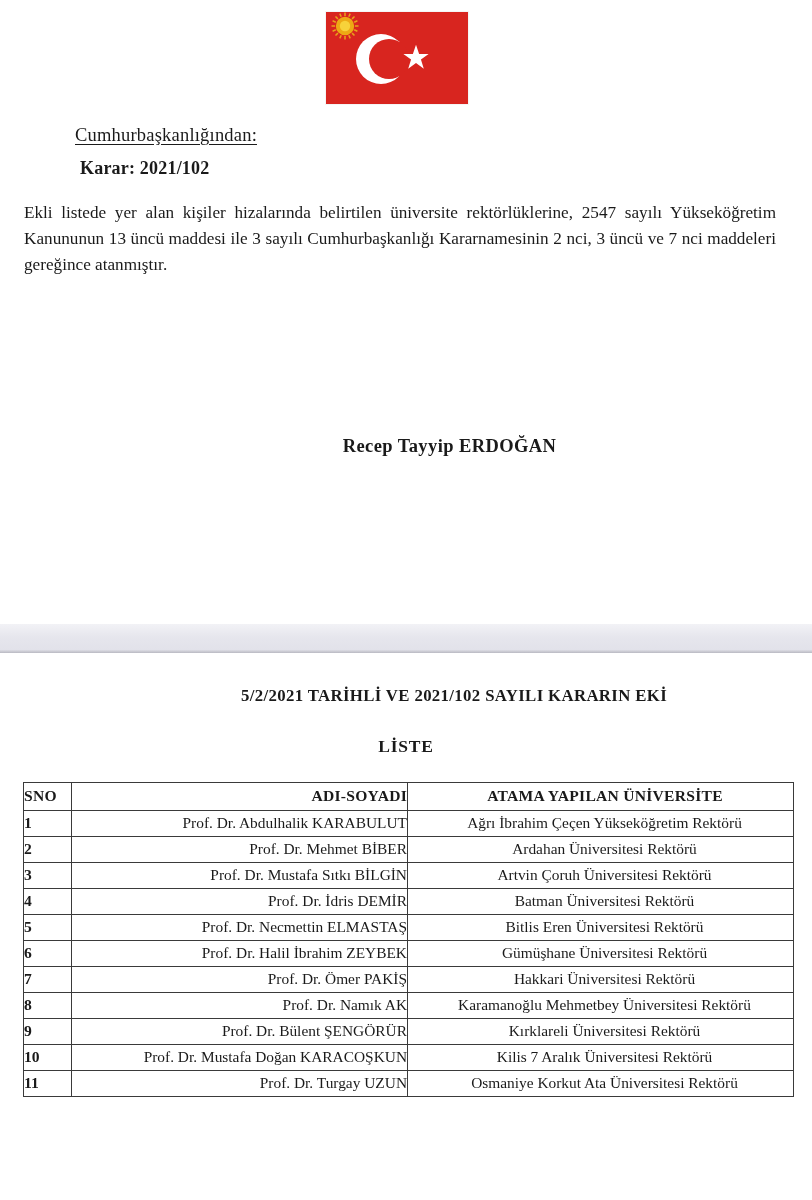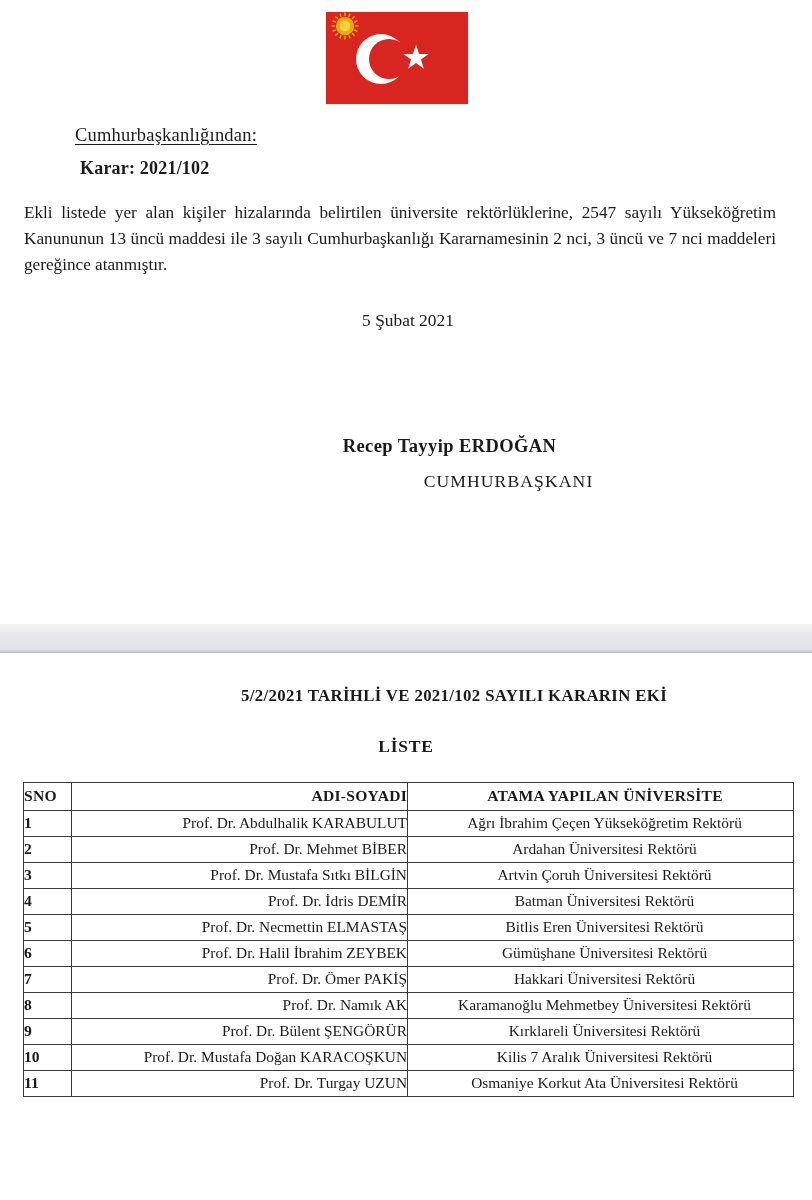--- a/index.html
+++ b/index.html
@@ -226,27 +226,23 @@
       </svg>
     </div>
   </div>
 
   <div class="decree-from">Cumhurbaşkanlığından:</div>
 
   <div class="decree-no">Karar: 2021/102</div>
 
   <div class="body-par">Ekli listede yer alan kişiler hizalarında belirtilen üniversite rektörlüklerine, 2547 sayılı Yükseköğretim Kanununun 13 üncü maddesi ile 3 sayılı Cumhurbaşkanlığı Kararnamesinin 2 nci, 3 üncü ve 7 nci maddeleri gereğince atanmıştır.</div>
 
-  <div class="decree-date">
-    <span>5 Şubat 2021</span>
-  </div>
 
   <div class="sign-name">Recep Tayyip ERDOĞAN</div>
 
-  <div class="sign-title">CUMHURBAŞKANI</div>
 </div>
 
 <div class="page-gap"></div>
 
 <div class="page-two">
 
   <div class="annex-head">5/2/2021 TARİHLİ VE 2021/102 SAYILI KARARIN EKİ</div>
 
   <div class="annex-title">LİSTE</div>
 

